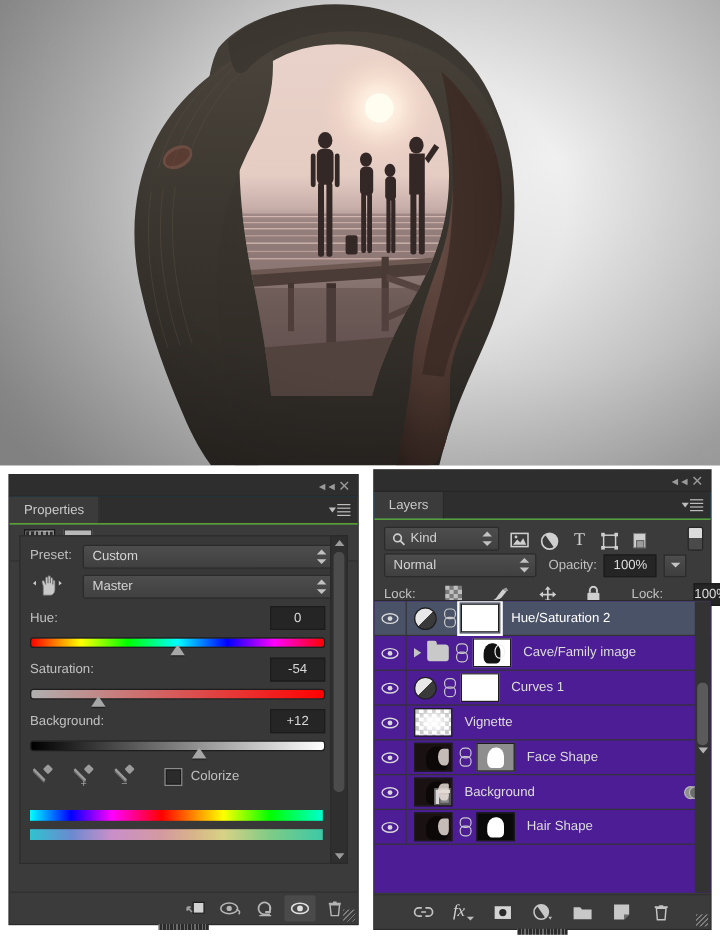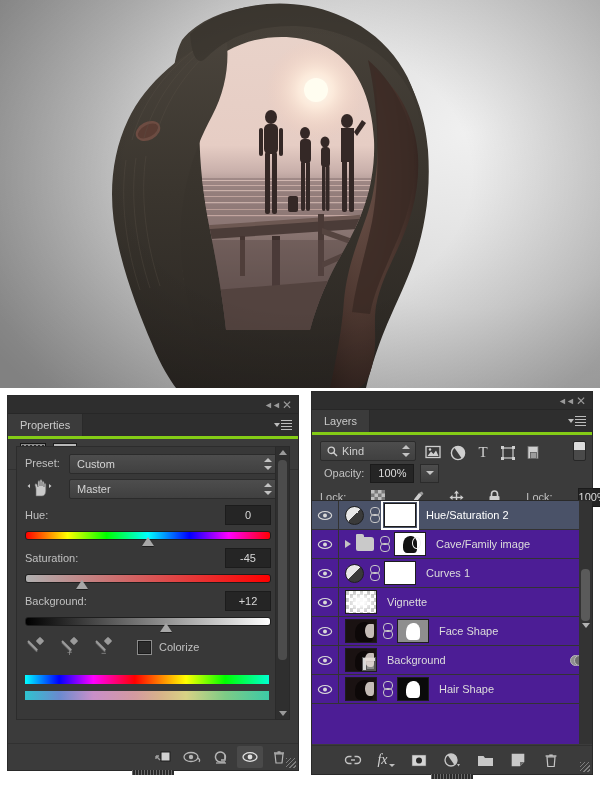--- a/index.html
+++ b/index.html
@@ -53,21 +53,21 @@
     cursor: pointer;
   }
   .tb-collapse { right: 22px; font-size: 9px; letter-spacing: -1px; }
   .tb-close { right: 5px; font-size: 12px; }
 
   .tab-strip {
     height: 22px;
     background: #0369a1;
     display: flex; align-items: stretch;
     position: relative;
-    border-bottom: 3px solid #84cc16;
+    border-bottom: 1px solid #84cc16;
   }
   .tab {
     background: #3b3b3b;
     padding: 0 12px;
     display: flex; align-items: center;
     color: #c9c9c9; font-size: 11px;
     border-right: 1px solid #2a2a2a;
     cursor: pointer;
   }
   .tab-filler { flex: 1; background: #2e2e2e; }
@@ -677,21 +677,21 @@
         <span class="spin"></span>
       </div>
 
       <div style="position:absolute;left:8px;top:62px;" class="lbl">Hue:</div>
       <div class="numbox" style="position:absolute;left:208px;top:58px;">0</div>
       <div class="slider-track hue-track" style="position:absolute;left:8px;top:84px;width:244px;">
         <div class="thumb" style="left:116px;"></div>
       </div>
 
       <div style="position:absolute;left:8px;top:105px;" class="lbl">Saturation:</div>
-      <div class="numbox" style="position:absolute;left:208px;top:101px;">-45</div>
+      <div class="numbox" style="position:absolute;left:208px;top:101px;">-54</div>
       <div class="slider-track sat-track" style="position:absolute;left:8px;top:127px;width:244px;">
         <div class="thumb" style="left:50px;"></div>
       </div>
 
       <div style="position:absolute;left:8px;top:148px;" class="lbl">Background:</div>
       <div class="numbox" style="position:absolute;left:208px;top:144px;">+12</div>
       <div class="slider-track light-track" style="position:absolute;left:8px;top:170px;width:244px;">
         <div class="thumb" style="left:134px;"></div>
       </div>
 
@@ -817,20 +817,24 @@
       <div class="filter-ico">
         <svg width="16" height="16" viewBox="0 0 16 16">
           <rect x="3" y="1.5" width="10" height="12" fill="#cfcfcf" stroke="#777" stroke-width=".8"></rect>
           <rect x="5.5" y="7.5" width="6" height="6" fill="#9c9c9c" stroke="#5a5a5a" stroke-width=".8"></rect>
         </svg>
       </div>
       <div class="fx-toggle"></div>
     </div>
 
     <div class="lay-blend">
+      <div class="blend-select">
+        <span>Normal</span>
+        <span class="spin"></span>
+      </div>
       <span class="lbl" style="margin-left:4px;">Opacity:</span>
       <div class="opa-box">100%</div>
       <div class="caret-btn"></div>
     </div>
 
     <div class="lay-lock">
       <span class="lbl">Lock:</span>
       <div class="lock-ico">
         <svg width="14" height="14" viewBox="0 0 14 14">
           <rect width="14" height="14" fill="#7a7a7a"></rect>

